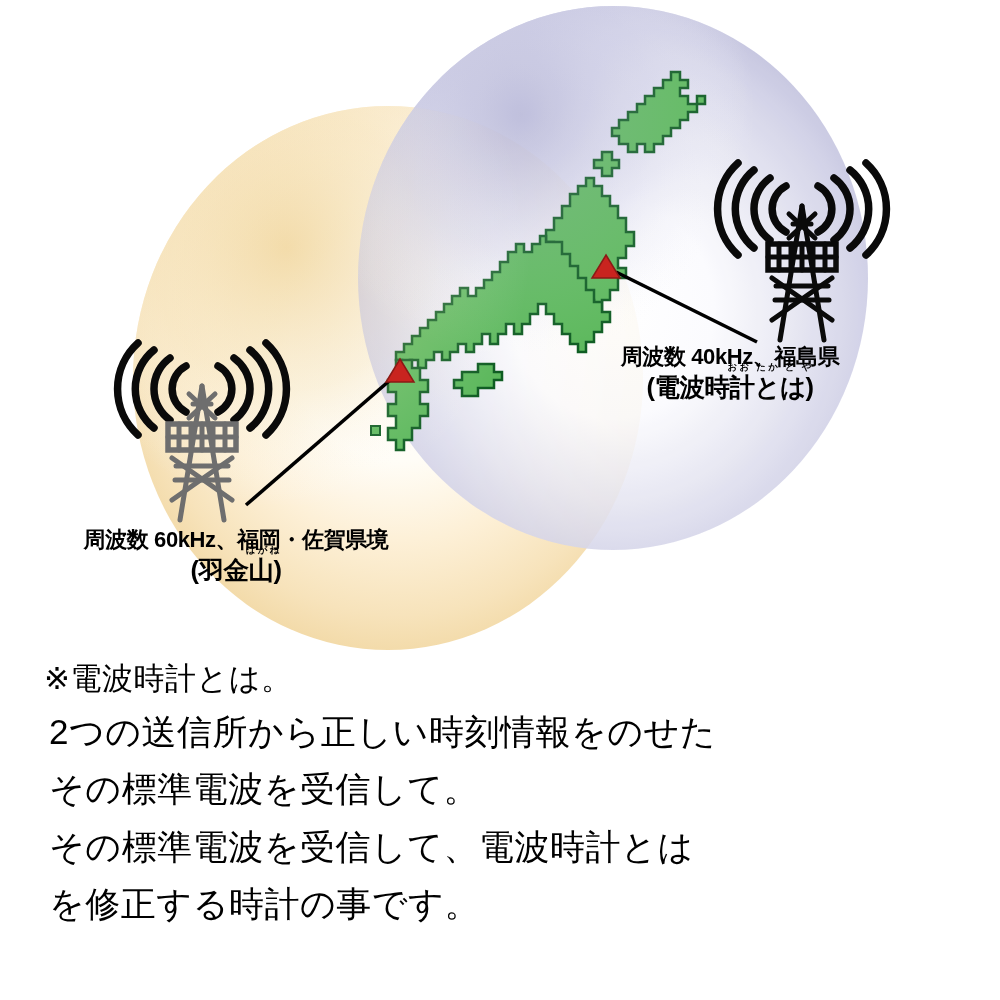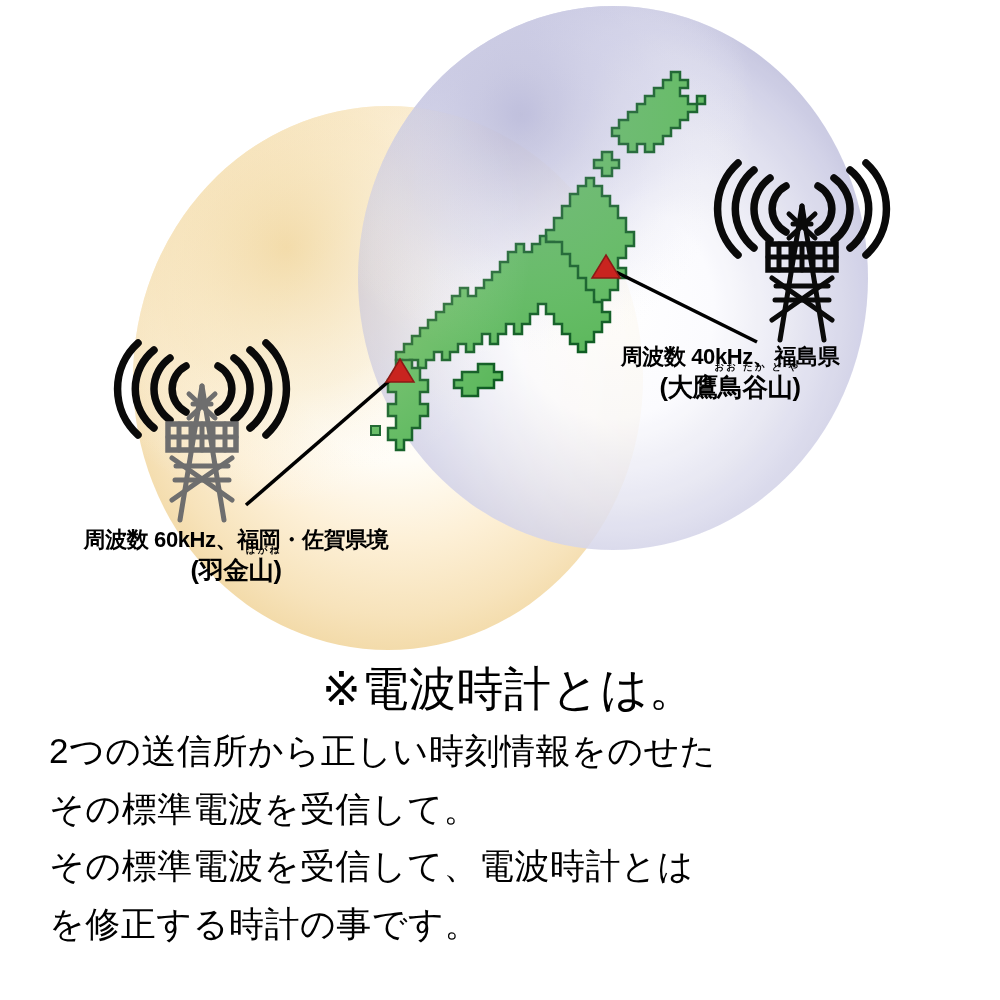--- a/index.html
+++ b/index.html
@@ -77,26 +77,25 @@
   }
 
   
   #text-block {
     position: absolute;
     left: 44px;
     top: 660px;
     width: 930px;
   }
   #heading {
-    font-size: 47px;
+    font-size: 31px;
     line-height: 1.22;
     letter-spacing: 0.5px;
     margin: 0 0 8px 0;
     font-weight: normal;
-    text-align: center;
   }
   .body-line {
     font-size: 35px;
     line-height: 1.5;
     letter-spacing: 0.5px;
     margin: 5px;
     font-weight: normal;
   }
 </style>
 </head>
@@ -245,21 +244,21 @@
         <path d="M 176,466 L 228,466"></path>
       </g>
     </g>
   </svg>
 </div>
 
 <div class="label-block" id="label-right">
   <div class="label-main">周波数  40kHz、福島県</div>
   <div class="label-sub-wrap">
     <div class="furigana">おお たか ど  や</div>
-    <div class="label-sub">(大鷹鳥谷山)</div>
+    <div class="label-sub">(電波時計とは)</div>
   </div>
 </div>
 
 <div class="label-block" id="label-left">
   <div class="label-main">周波数 60kHz、福岡・佐賀県境</div>
   <div class="label-sub-wrap">
     <div class="furigana">はがね</div>
     <div class="label-sub">(羽金山)</div>
   </div>
 </div>

